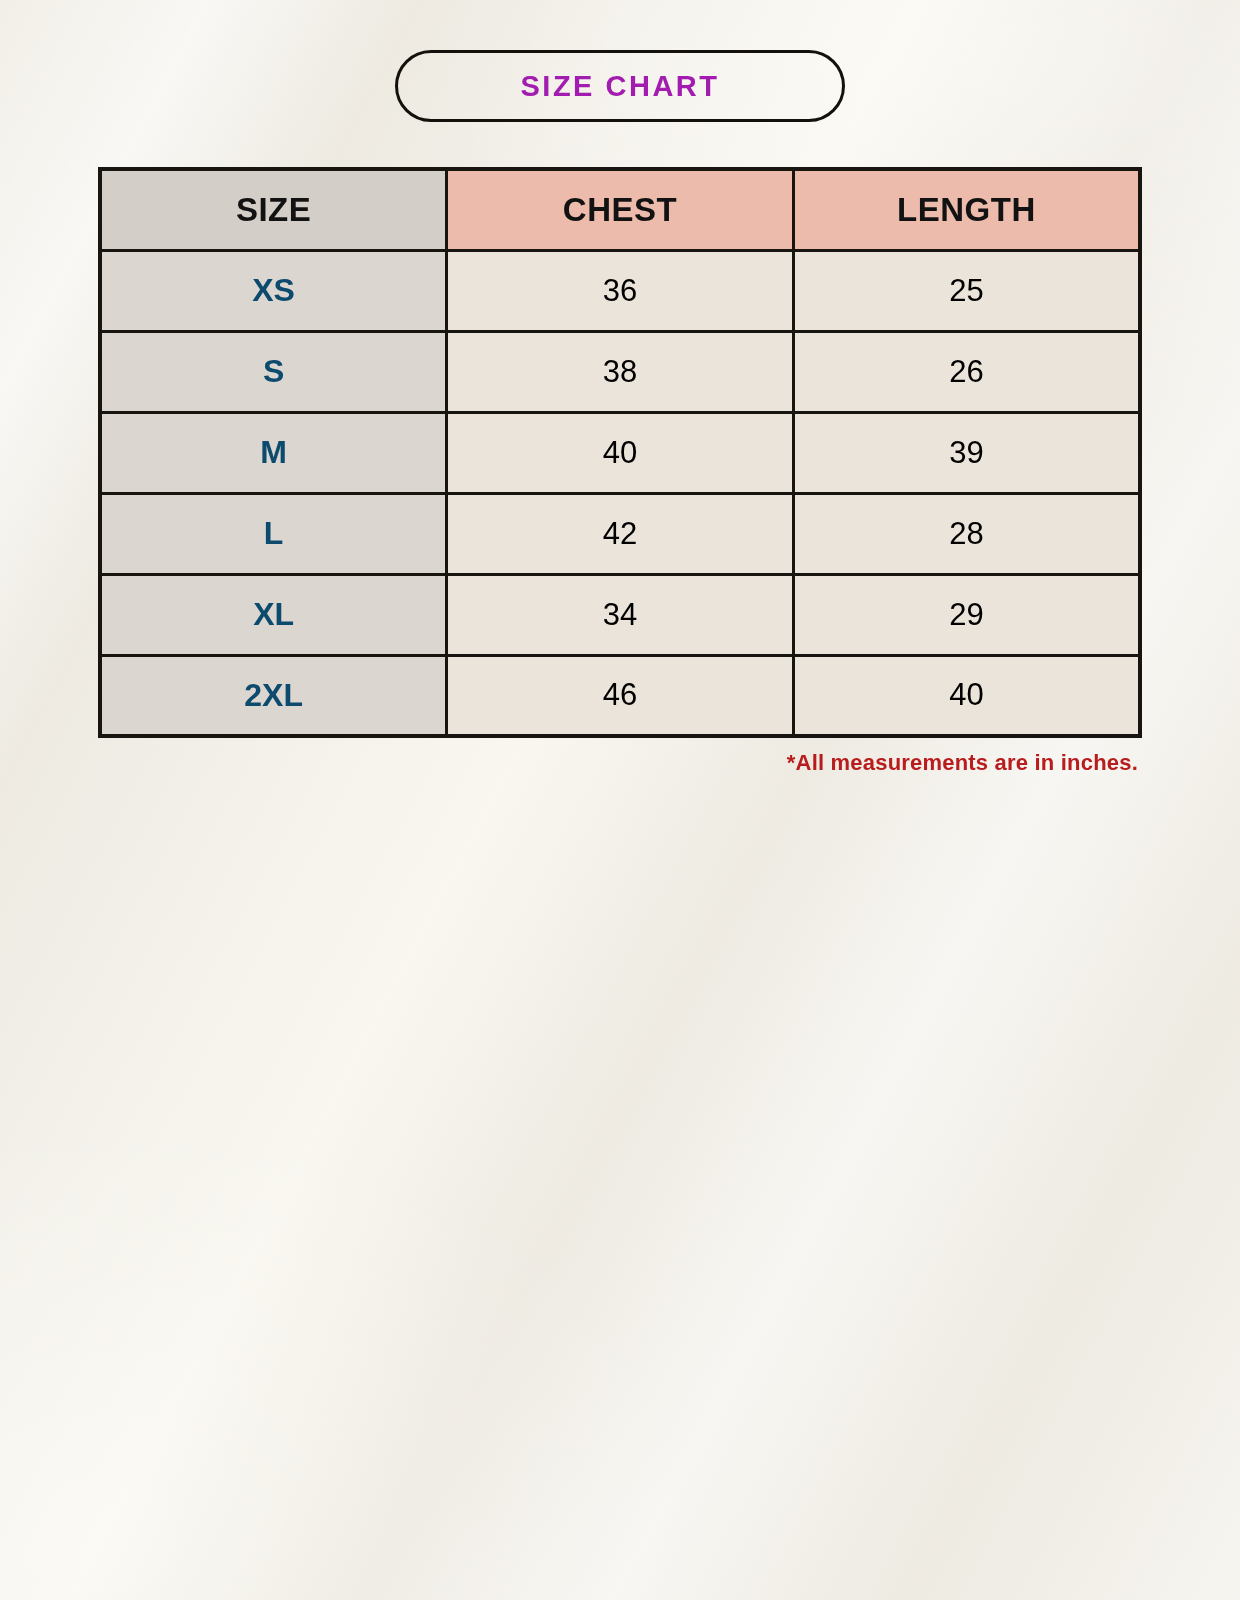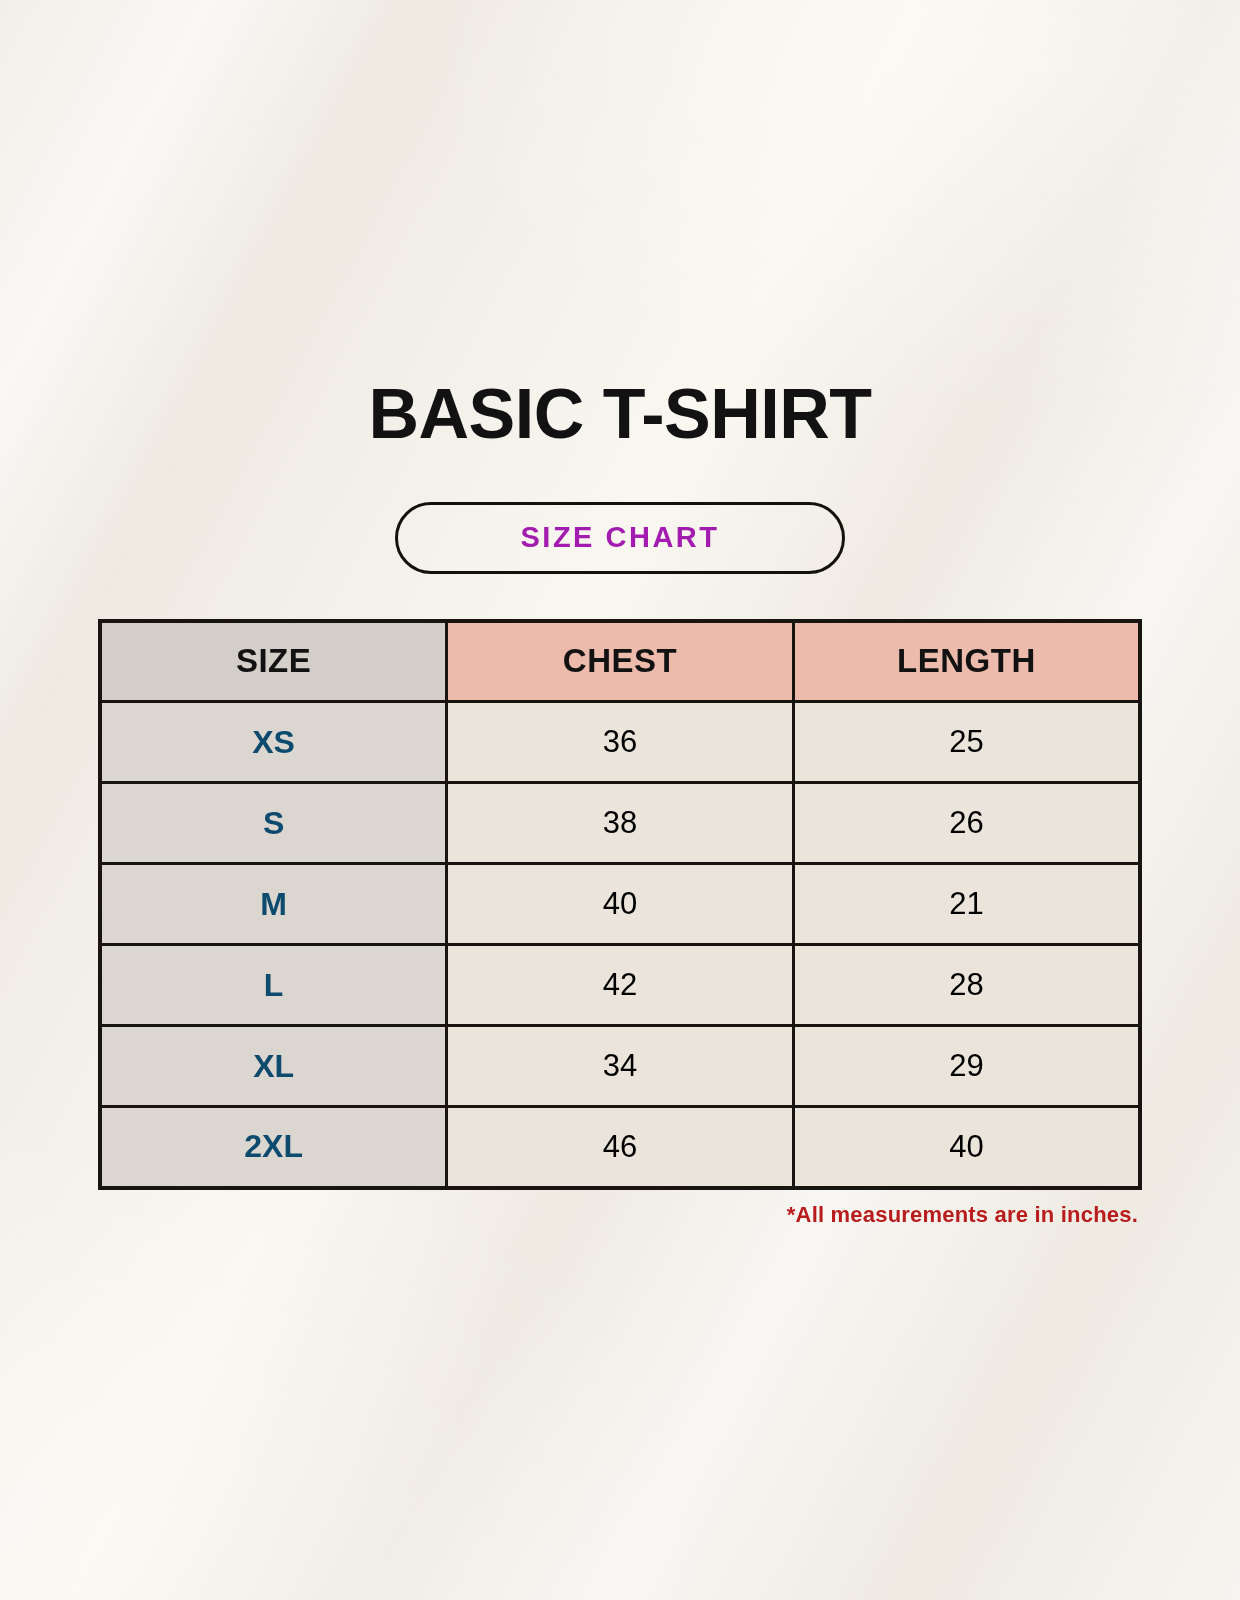--- a/index.html
+++ b/index.html
@@ -107,21 +107,20 @@
     font-weight:bold;
     letter-spacing:0.2px;
     color:#b91c1c;
   }
 </style>
 </head>
 <body>
 
 <div class="page">
 
-  <h1 class="page-title">BASIC T-SHIRT</h1>
 
   <div class="badge">
     <span class="badge-label">SIZE CHART</span>
   </div>
 
   <div class="chart-wrap">
     <table class="size-chart">
       <thead>
         <tr>
           <th class="col-size">SIZE</th>
@@ -136,21 +135,21 @@
           <td class="row-value">25</td>
         </tr>
         <tr>
           <th class="row-size">S</th>
           <td class="row-value">38</td>
           <td class="row-value">26</td>
         </tr>
         <tr>
           <th class="row-size">M</th>
           <td class="row-value">40</td>
-          <td class="row-value">21</td>
+          <td class="row-value">39</td>
         </tr>
         <tr>
           <th class="row-size">L</th>
           <td class="row-value">42</td>
           <td class="row-value">28</td>
         </tr>
         <tr>
           <th class="row-size">XL</th>
           <td class="row-value">34</td>
           <td class="row-value">29</td>

